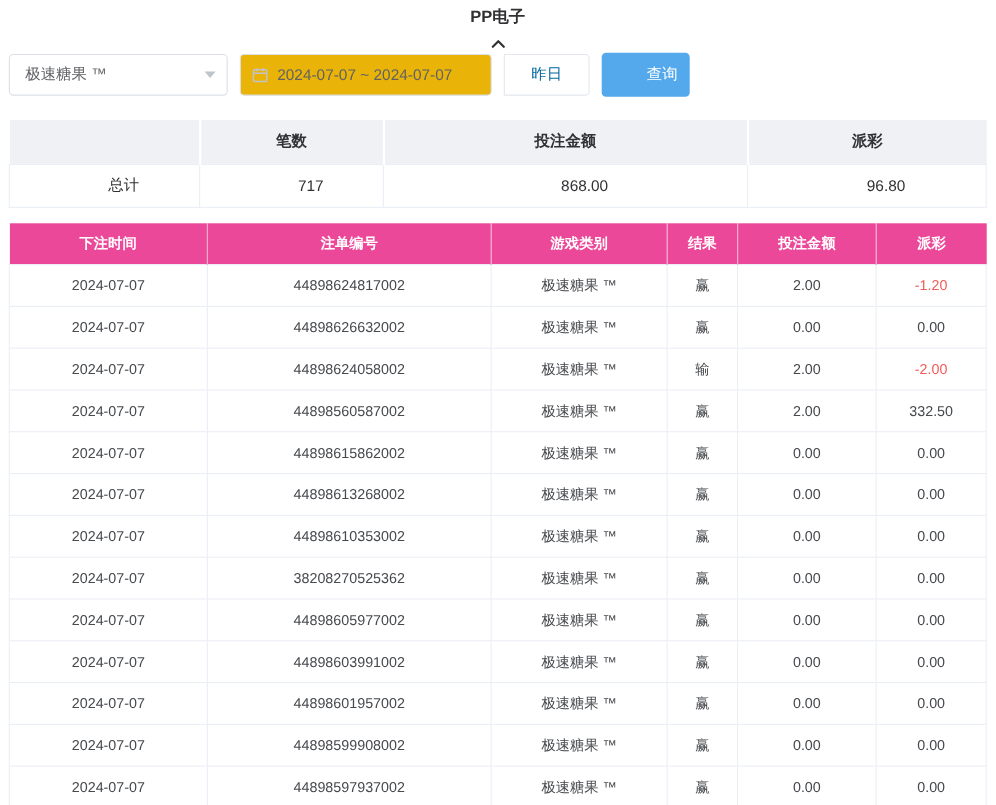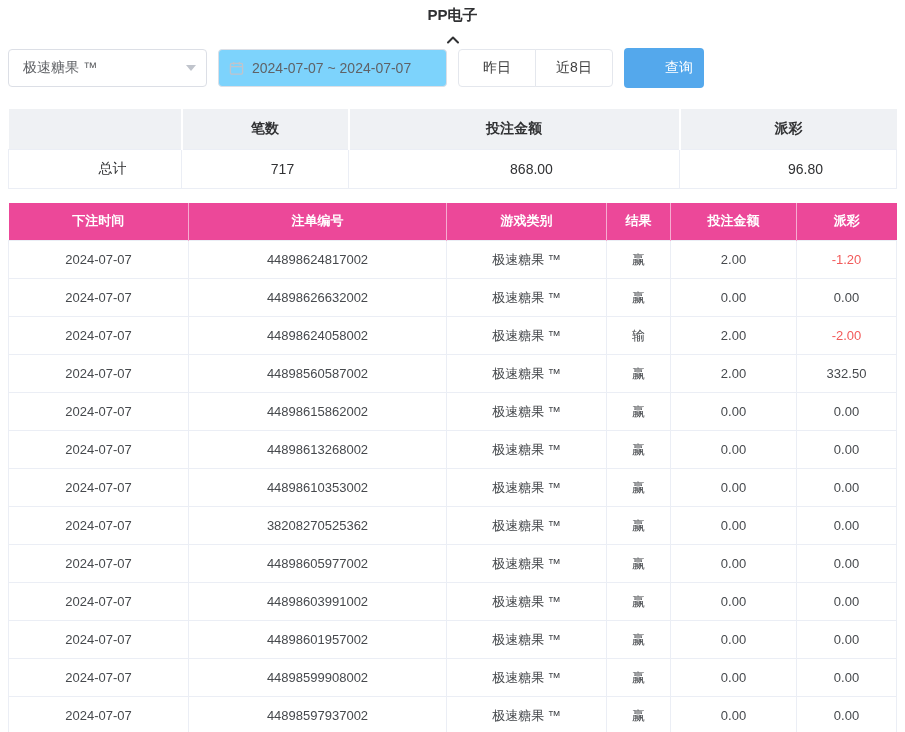--- a/index.html
+++ b/index.html
@@ -37,29 +37,29 @@
     border-left: 5px solid transparent; border-right: 5px solid transparent;
     border-top: 6px solid #c0c4cc;
   }
   .date-box {
     width: 229px; height: 38px;
     border: 1px solid #dcdfe6; border-radius: 4px;
     display: flex; align-items: center;
     padding: 0 10px;
     margin-left: 11px;
     font-size: 14px; color: #606266; cursor: pointer;
-    background: #7dd3fc;
+    background: #eab308;
   }
   .date-box .cal { margin-right: 8px; display: flex; }
   .btn-group { display: flex; margin-left: 11px; }
   .quick-btn {
     width: 78px; height: 38px;
     background: #fff;
     border: 1px solid #e4e7ed;
-    font-size: 14px; color: #404040;
+    font-size: 14px; color: #0369a1;
     cursor: pointer;
     font-family: inherit;
   }
   .quick-btn + .quick-btn { margin-left: -1px; }
   .quick-btn:first-child { border-radius: 4px 0 0 4px; }
   .quick-btn:last-child { border-radius: 0 4px 4px 0; }
   .quick-btn.active {
     color: #54a8ec; border-color: #54a8ec; position: relative; z-index: 2;
   }
   .search-btn {
@@ -128,21 +128,20 @@
           <line x1="1.5" y1="6" x2="14.5" y2="6" stroke="#c0c4cc" stroke-width="1.4"></line>
           <line x1="5" y1="1" x2="5" y2="4" stroke="#c0c4cc" stroke-width="1.4"></line>
           <line x1="11" y1="1" x2="11" y2="4" stroke="#c0c4cc" stroke-width="1.4"></line>
         </svg>
       </span>
       <span>2024-07-07 ~ 2024-07-07</span>
     </div>
 
     <div class="btn-group">
       <button class="quick-btn">昨日</button>
-      <button class="quick-btn">近8日</button>
     </div>
 
     <button class="search-btn">查询</button>
   </div>
 
   <table class="summary">
     <colgroup>
       <col style="width:173px">
         <col style="width:167px">
         <col style="width:331px">

